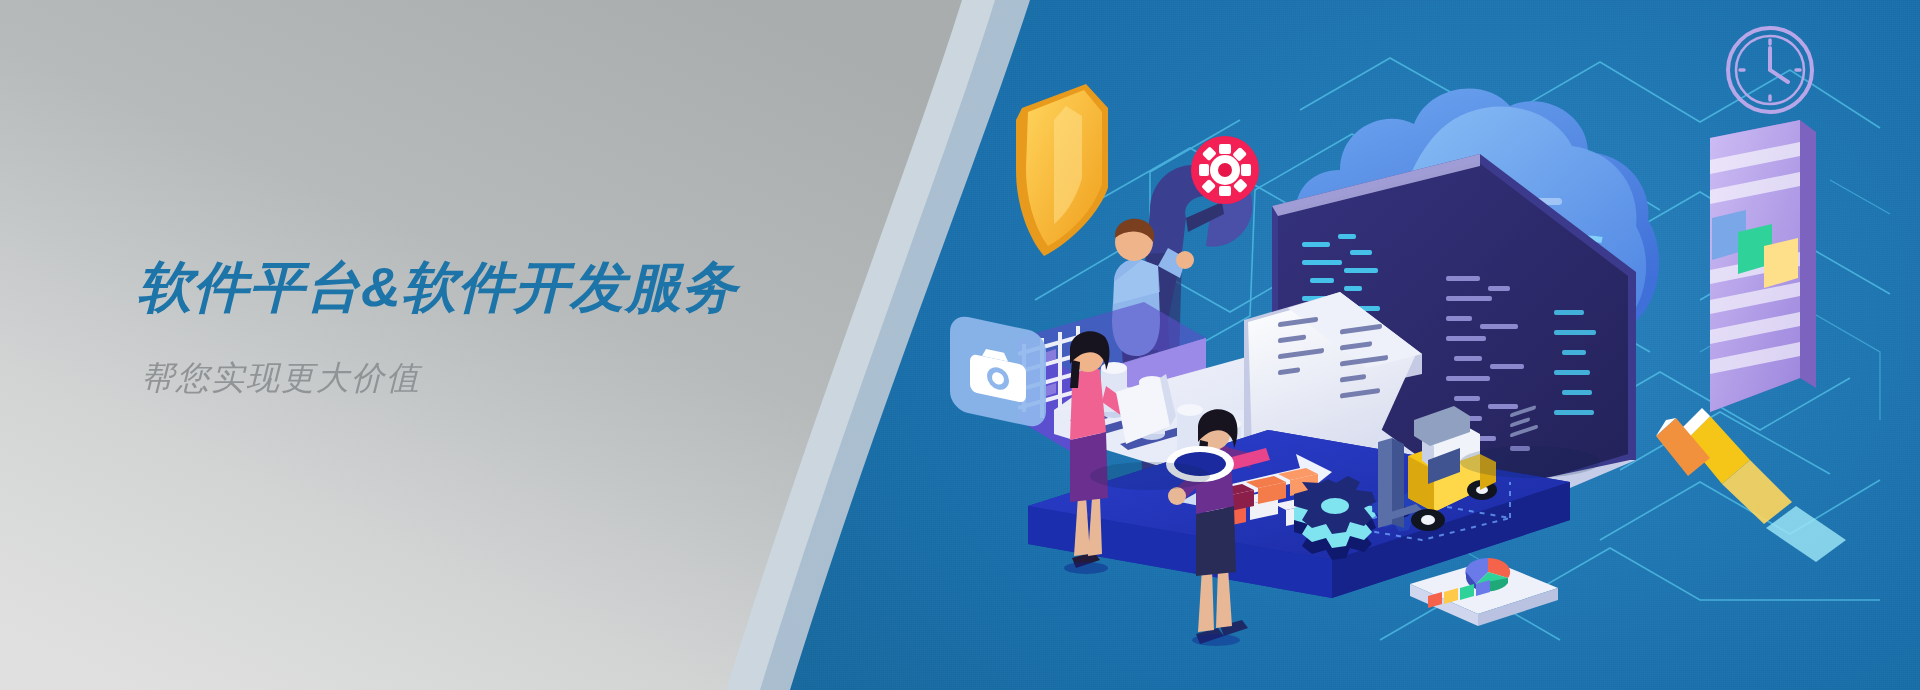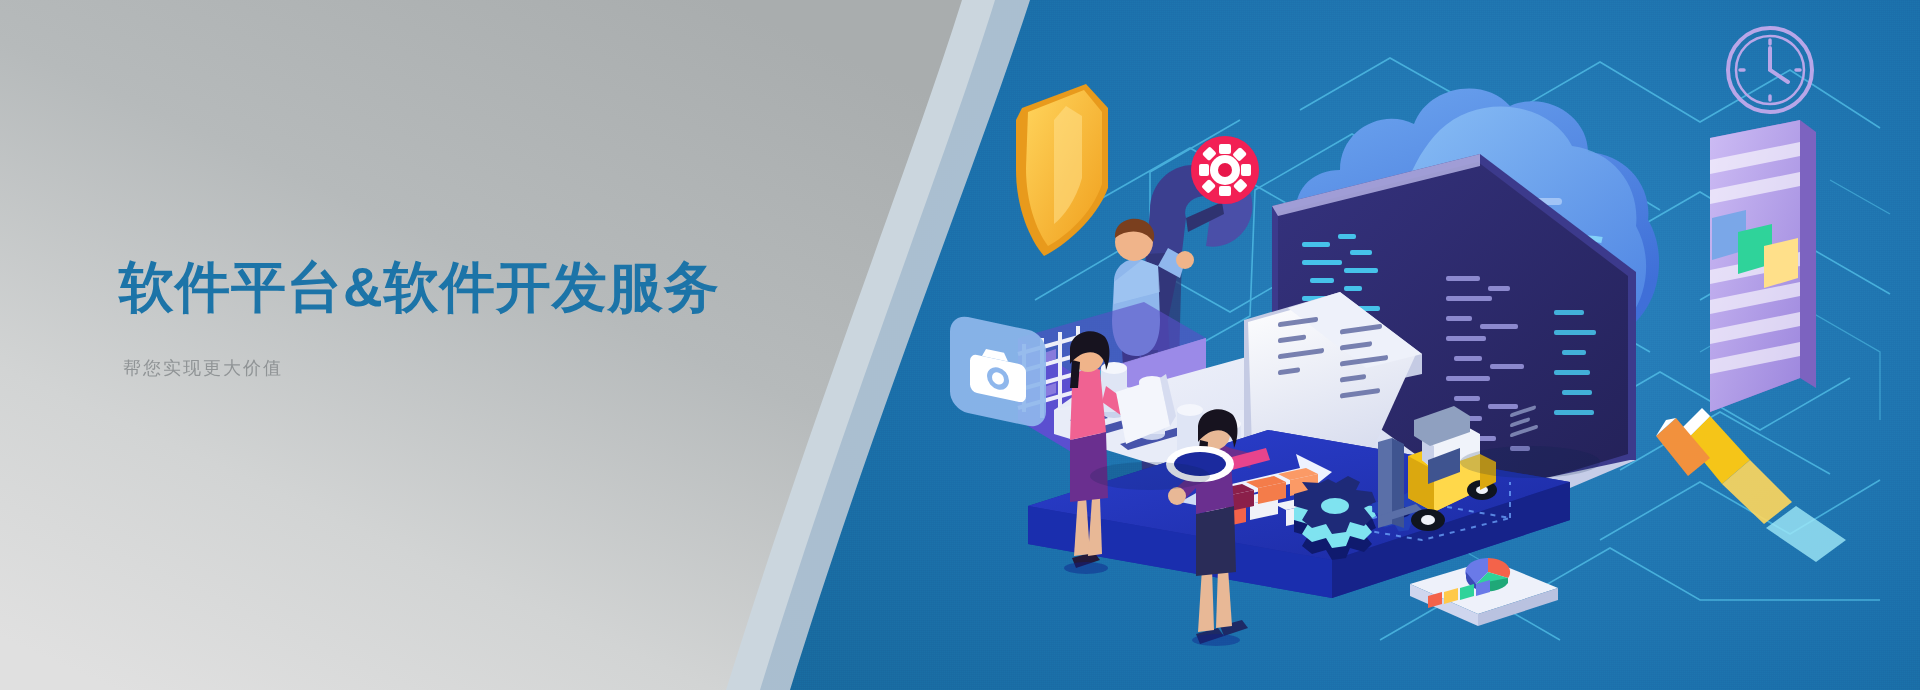--- a/index.html
+++ b/index.html
@@ -26,35 +26,36 @@
       repeating-linear-gradient(0deg, rgba(255,255,255,.05) 0 1px, rgba(0,0,0,.05) 1px 2px),
       repeating-linear-gradient(90deg, rgba(255,255,255,.045) 0 1px, rgba(0,0,0,.045) 1px 2px);
     mix-blend-mode:overlay;
   }
 
   
   .swoosh{position:absolute;top:0;left:0;width:1920px;height:690px;}
 
   
   .copy{
-    position:absolute;left:119px;top:258px;width:760px;
+    position:absolute;left:137px;top:258px;width:760px;
     z-index:8;
+    font-style:italic;
   }
   .headline{
     font-size:55px;
     line-height:1.06;
     font-weight:700;
     letter-spacing:1px;
     color:#1c74a8;
     white-space:nowrap;
     margin:0;
   }
   .subhead{
     margin:40px 0 0 4px;
-    font-size:18px;
+    font-size:33px;
     letter-spacing:2px;
     color:#909496;
     font-weight:400;
   }
 
   
   .art{
     position:absolute;left:1010px;top:20px;
     width:910px;height:670px;
     z-index:6;

